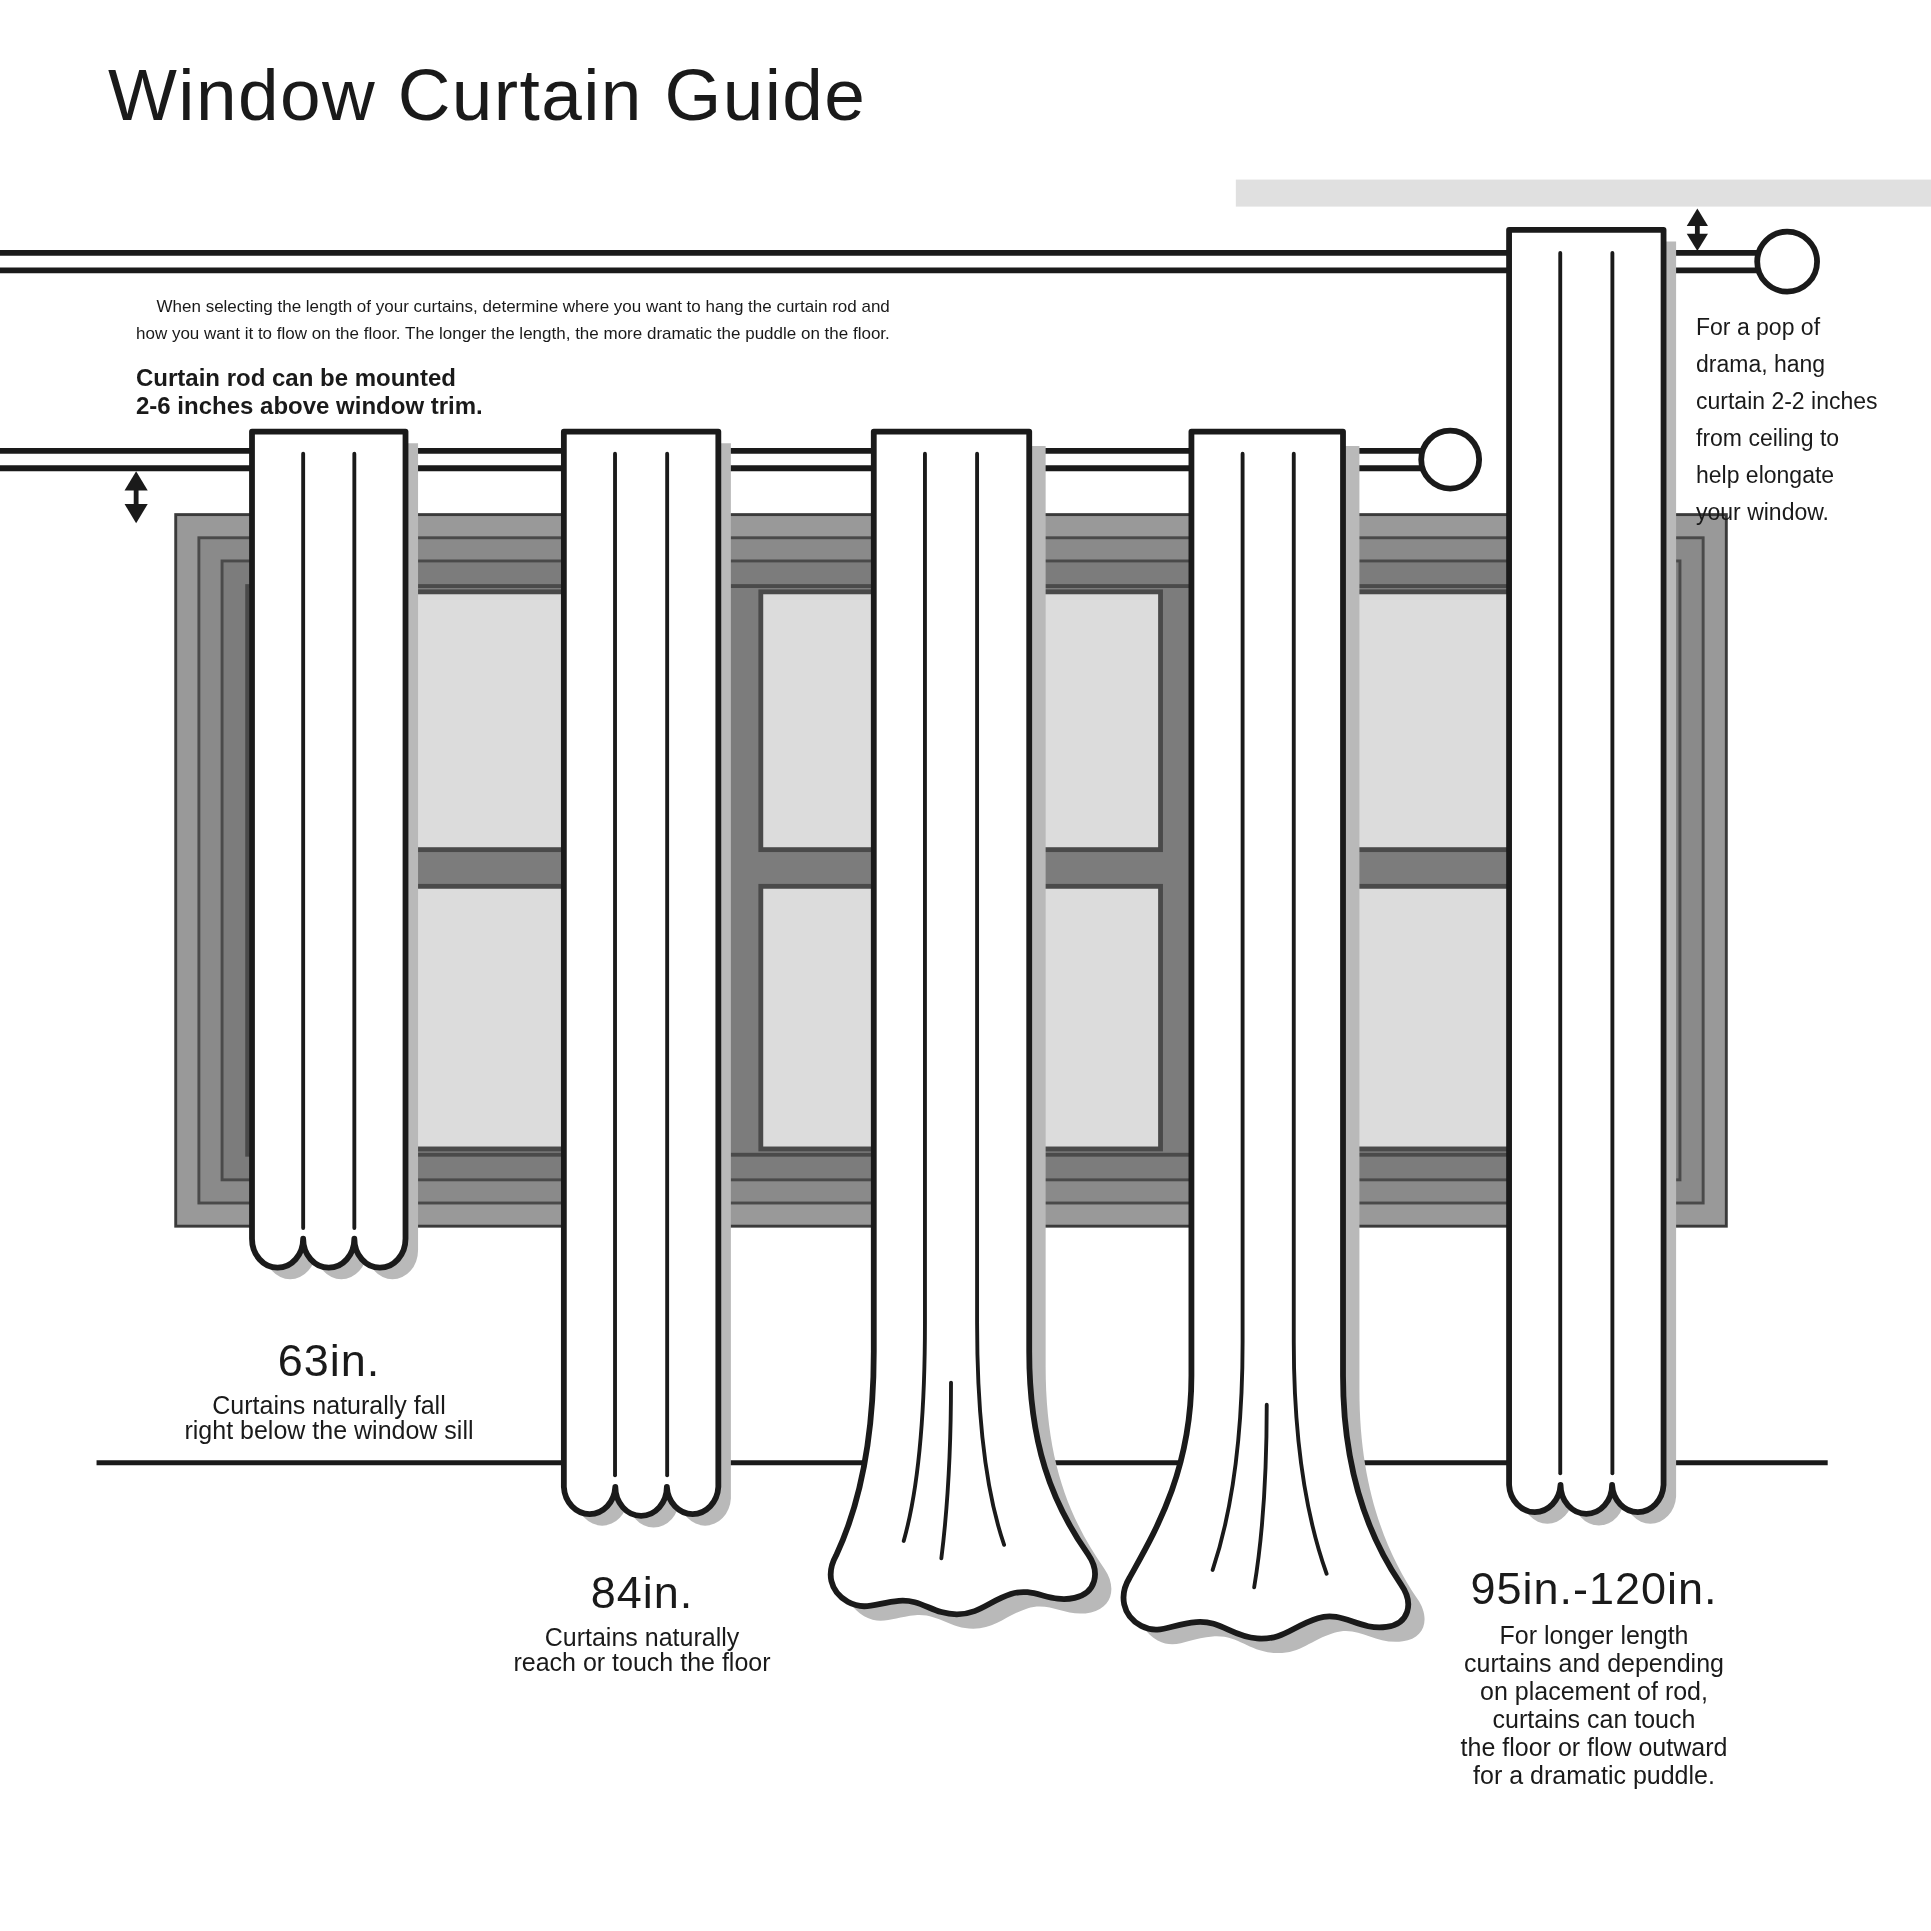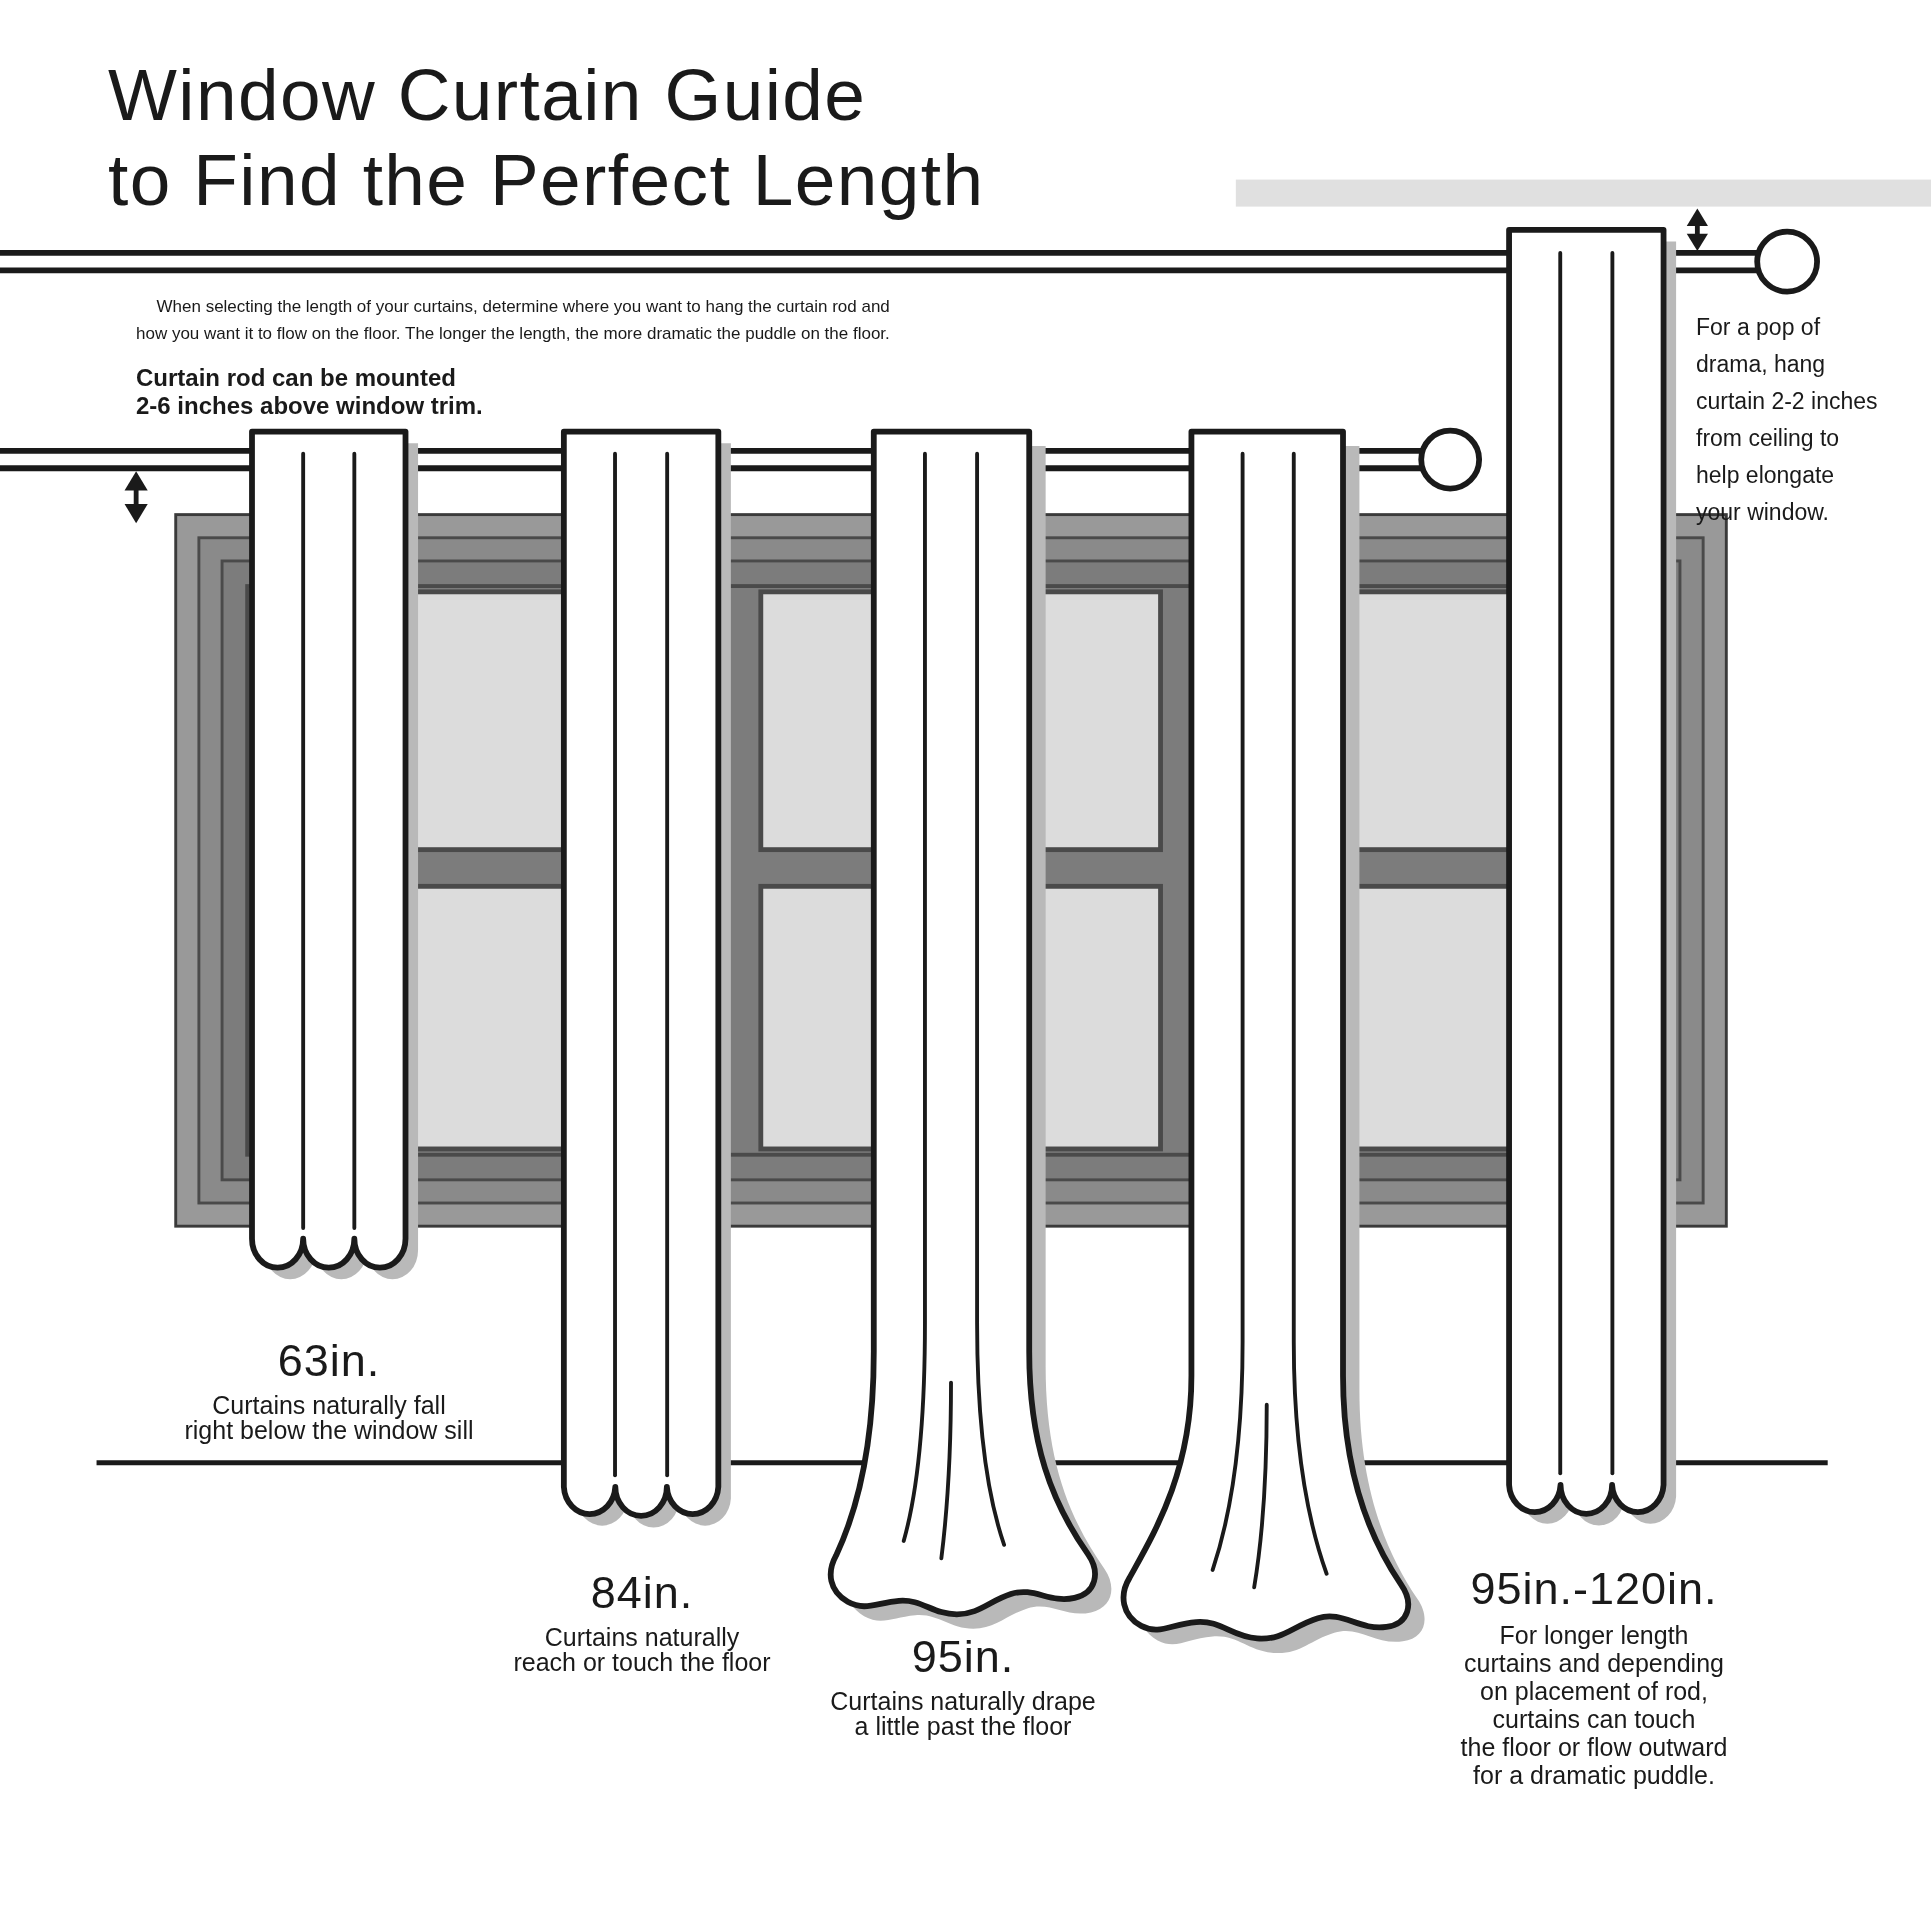--- a/index.html
+++ b/index.html
@@ -121,21 +121,20 @@
     </g>
     <g>
       <line class="aline" x1="1758" y1="226" x2="1758" y2="250"></line>
       <path class="ahead" d="M1758 216 l-11 18 h22 z"></path>
       <path class="ahead" d="M1758 260 l-11 -18 h22 z"></path>
     </g>
   </svg>
 
   <div class="txt title">
     <div>Window Curtain Guide</div>
-    <div>to Find the Perfect Length</div>
   </div>
 
   <div class="txt intro">
     <div>When selecting the length of your curtains, determine where you want to hang the curtain rod and</div>
     <div>how you want it to flow on the floor. The longer the length, the more dramatic the puddle on the floor.</div>
   </div>
 
   <div class="txt rodnote">
     <div>Curtain rod can be mounted</div>
     <div>2-6 inches above window trim.</div>
@@ -159,27 +158,20 @@
   </div>
 
   <div class="txt label" style="left:642px;top:1547px;">
     <div class="hd">84in.</div>
     <div class="ds">
       <div>Curtains naturally</div>
       <div>reach or touch the floor</div>
     </div>
   </div>
 
-  <div class="txt label" style="left:963px;top:1611px;">
-    <div class="hd">95in.</div>
-    <div class="ds">
-      <div>Curtains naturally drape</div>
-      <div>a little past the floor</div>
-    </div>
-  </div>
 
 
   <div class="txt label label-tall" style="left:1594px;top:1543px;">
     <div class="hd">95in.-120in.</div>
     <div class="ds">
       <div>For longer length</div>
       <div>curtains and depending</div>
       <div>on placement of rod,</div>
       <div>curtains can touch</div>
       <div>the floor or flow outward</div>

